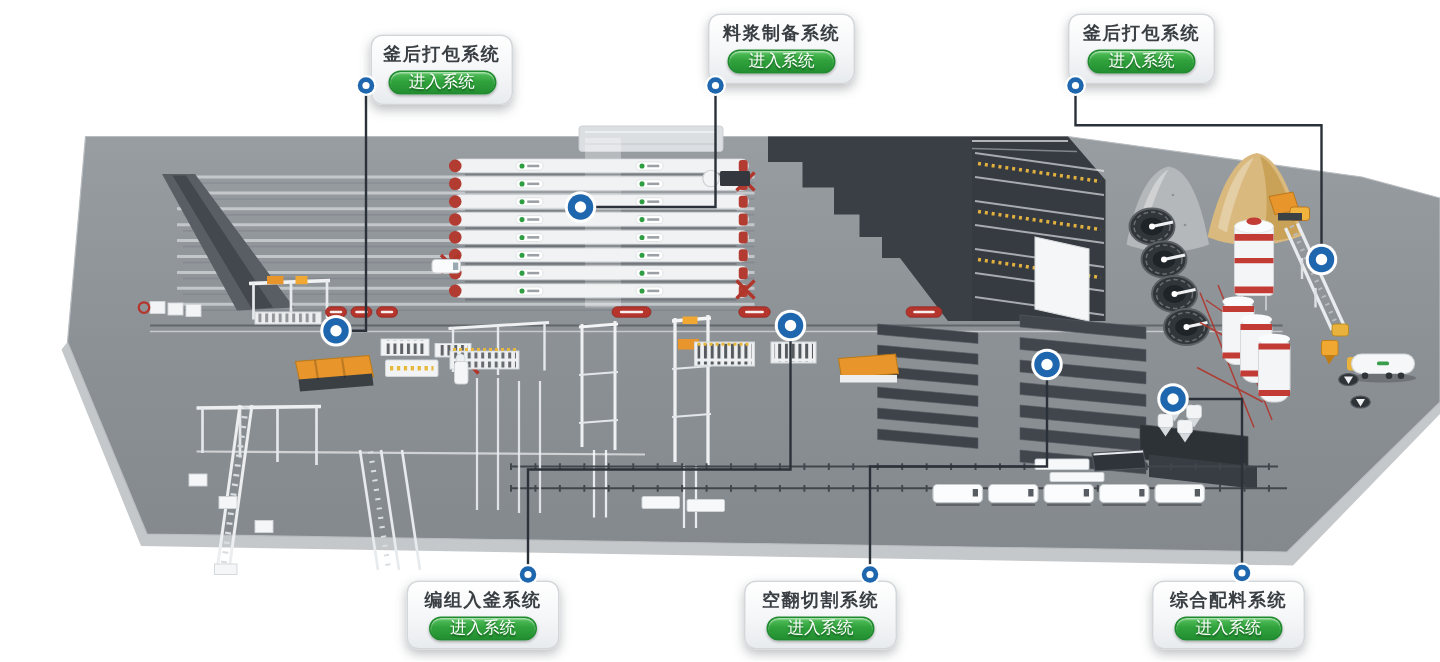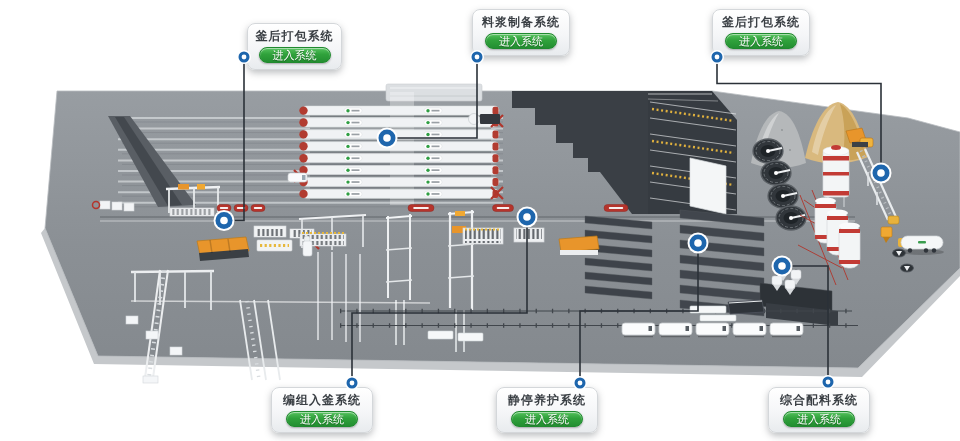--- a/index.html
+++ b/index.html
@@ -552,21 +552,21 @@
 </div>
 <div class="callout" style="left: 712px; top: 9px; width: 98px; height: 47px;">
   <div class="title">釜后打包系统</div>
   <button class="btn">进入系统</button>
 </div>
 <div class="callout" style="left: 271px; top: 387px; width: 102px; height: 46px;">
   <div class="title">编组入釜系统</div>
   <button class="btn">进入系统</button>
 </div>
 <div class="callout" style="left: 496px; top: 387px; width: 102px; height: 46px;">
-  <div class="title">静停养护系统</div>
+  <div class="title">空翻切割系统</div>
   <button class="btn">进入系统</button>
 </div>
 <div class="callout" style="left: 732px; top: 387px; width: 102px; height: 46px; margin-left: 36px;">
   <div class="title">综合配料系统</div>
   <button class="btn">进入系统</button>
 </div>
 
 <svg class="overlay" id="overlay" width="960" height="441" viewBox="0 0 960 441">
       <g>
         <path d="M244,57 L244,220.5 L224,220.5" fill="none" stroke="#2b3138" stroke-width="1.6"></path>

